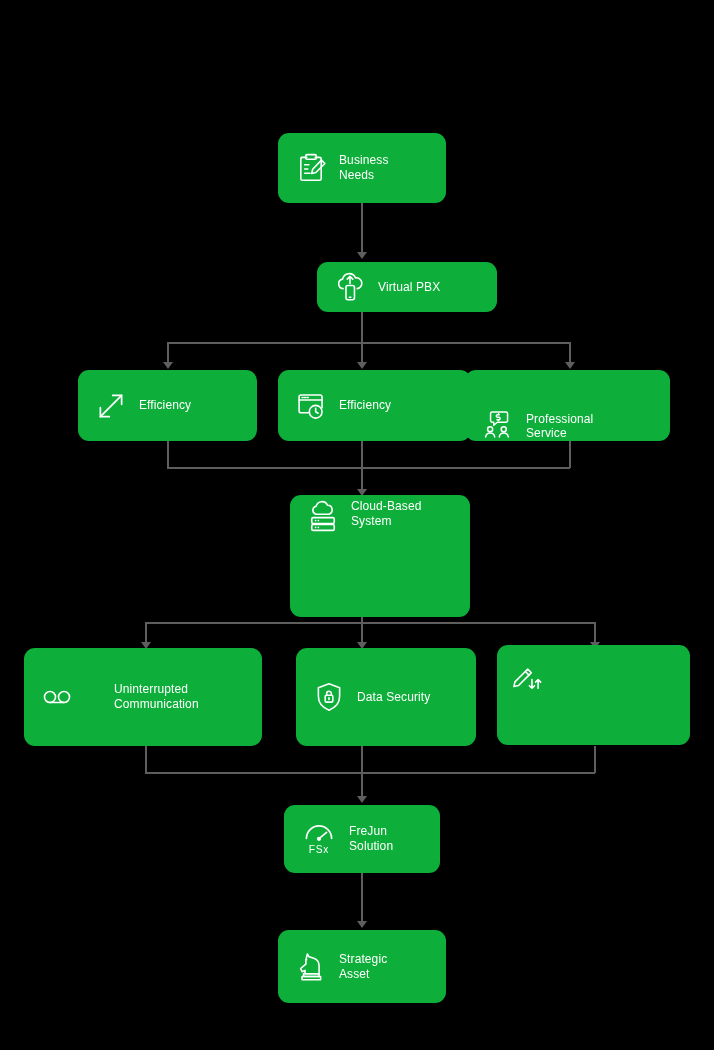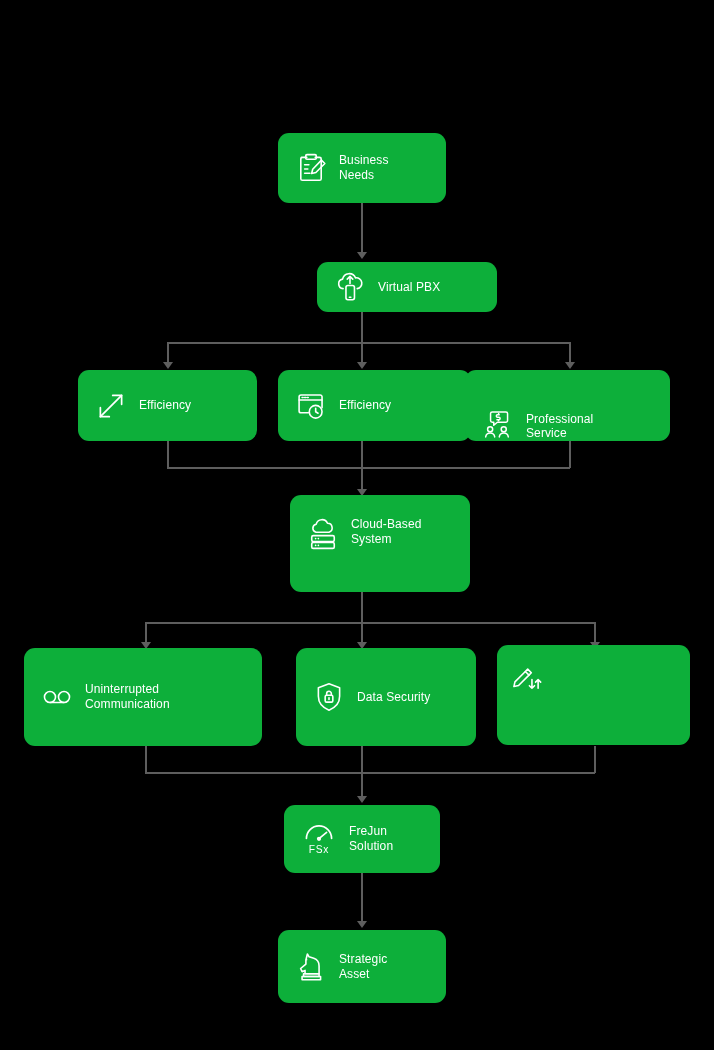--- a/index.html
+++ b/index.html
@@ -154,34 +154,34 @@
         <circle cx="8.6" cy="21" r="2.4"></circle>
         <path d="M4.4 28.2a4.3 4.3 0 0 1 8.5 0"></path>
         <circle cx="21.4" cy="21" r="2.4"></circle>
         <path d="M17.2 28.2a4.3 4.3 0 0 1 8.5 0"></path>
       </g>
     </svg>
     <div class="lbl">Professional
 Service</div>
   </div>
 
-  <div class="node" style="left:290px; top:495px; width:180px; height:97px; align-items:flex-start; padding-top:22px;">
+  <div class="node" style="left:290px; top:495px; width:180px; height:122px; align-items:flex-start; padding-top:4px;">
     <svg class="ic" viewBox="0 0 32 32" style="margin-top:1px;">
       <g fill="none" stroke="#fff" stroke-width="1.5" stroke-linecap="round" stroke-linejoin="round">
         <path d="M9.4 13.4A3.9 3.9 0 0 1 9.6 5.8a5.6 5.6 0 0 1 10.6-0.8 4.3 4.3 0 0 1 1.4 8.4z"></path>
         <rect x="5.4" y="16.6" width="21.2" height="5.6" rx="1.4"></rect>
         <rect x="5.4" y="23" width="21.2" height="5.6" rx="1.4"></rect>
         <path d="M9 19.4h0.1M11.6 19.4h0.1M9 25.8h0.1M11.6 25.8h0.1"></path>
       </g>
     </svg>
     <div class="lbl">Cloud-Based
 System</div>
   </div>
 
-  <div class="node" style="left:24px; top:648px; width:238px; height:98px;">
+  <div class="node" style="left:24px; top:648px; width:238px; height:98px;gap:29px;">
     <svg class="ic" viewBox="0 0 32 32">
       <g fill="none" stroke="#fff" stroke-width="1.5" stroke-linecap="round" stroke-linejoin="round">
         <circle cx="9.4" cy="16" r="5.2"></circle>
         <circle cx="22.6" cy="16" r="5.2"></circle>
         <path d="M9.4 21.2h13.2"></path>
       </g>
     </svg>
     <div class="lbl">Uninterrupted
 Communication</div>
   </div>

